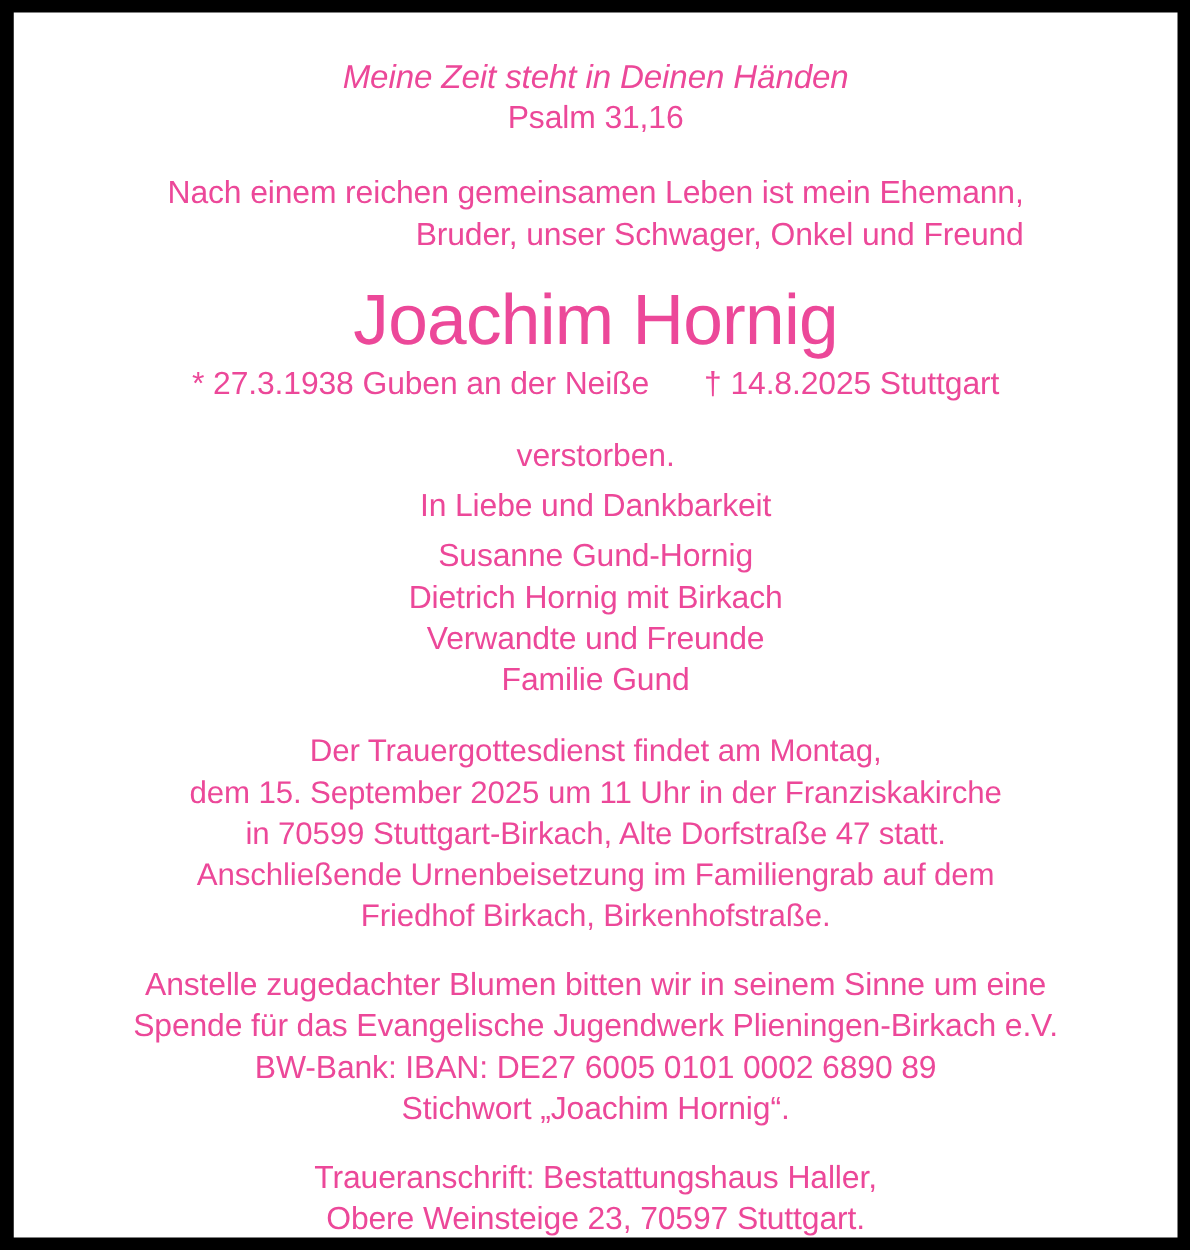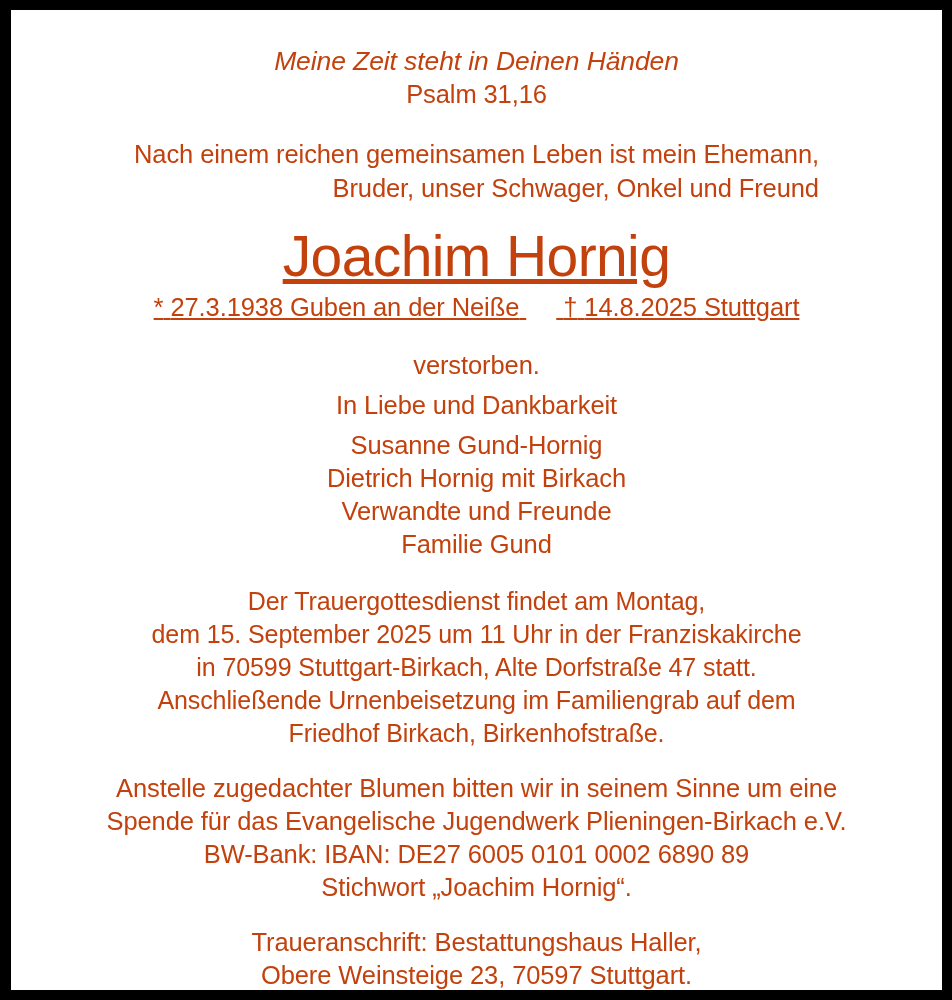--- a/index.html
+++ b/index.html
@@ -18,21 +18,21 @@
     padding: 10px 10px 10px 11px;
     overflow: hidden;
     font-family: "Liberation Sans", "DejaVu Sans", sans-serif;
   }
 
   .notice-sheet {
     width: 100%;
     height: 100%;
     box-sizing: border-box;
     background: #ffffff;
-    color: #c2410c;
+    color: #ec4899;
     display: flex;
     flex-direction: column;
     align-items: center;
     padding: 34px 20px 18px 20px;
     text-align: center;
   }
 
   
   .line {
     display: block;
@@ -62,21 +62,20 @@
   }
   .intro-line {
     font-size: 25.5px;
     line-height: 34px;
     text-align: right;
   }
 
   
   .block-identity {
     margin-bottom: 22px;
-    text-decoration: underline;
   }
   .deceased-name {
     font-size: 57px;
     line-height: 66px;
     font-weight: 400;
     letter-spacing: -0.6px;
   }
   .life-dates {
     font-size: 25.5px;
     line-height: 32px;

